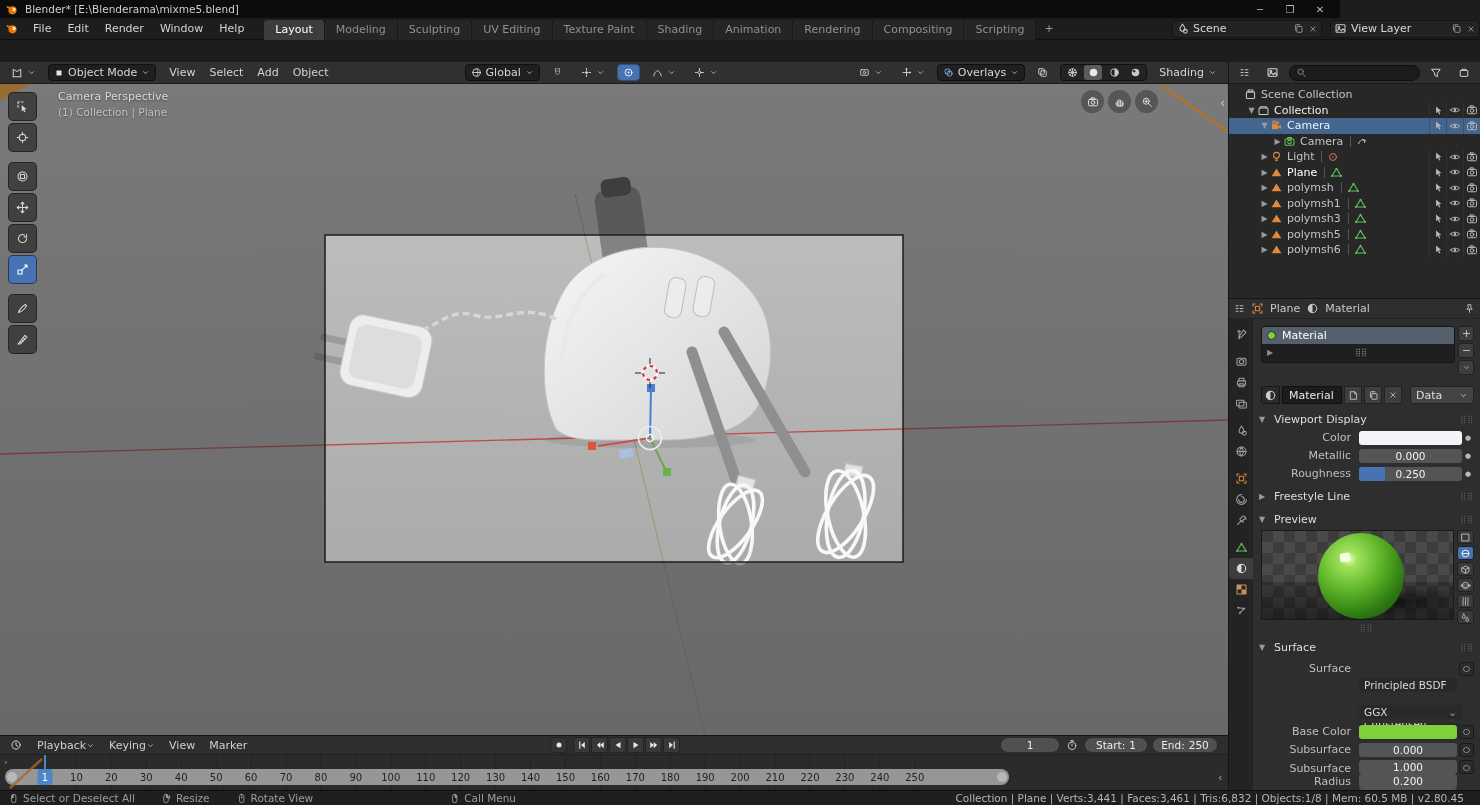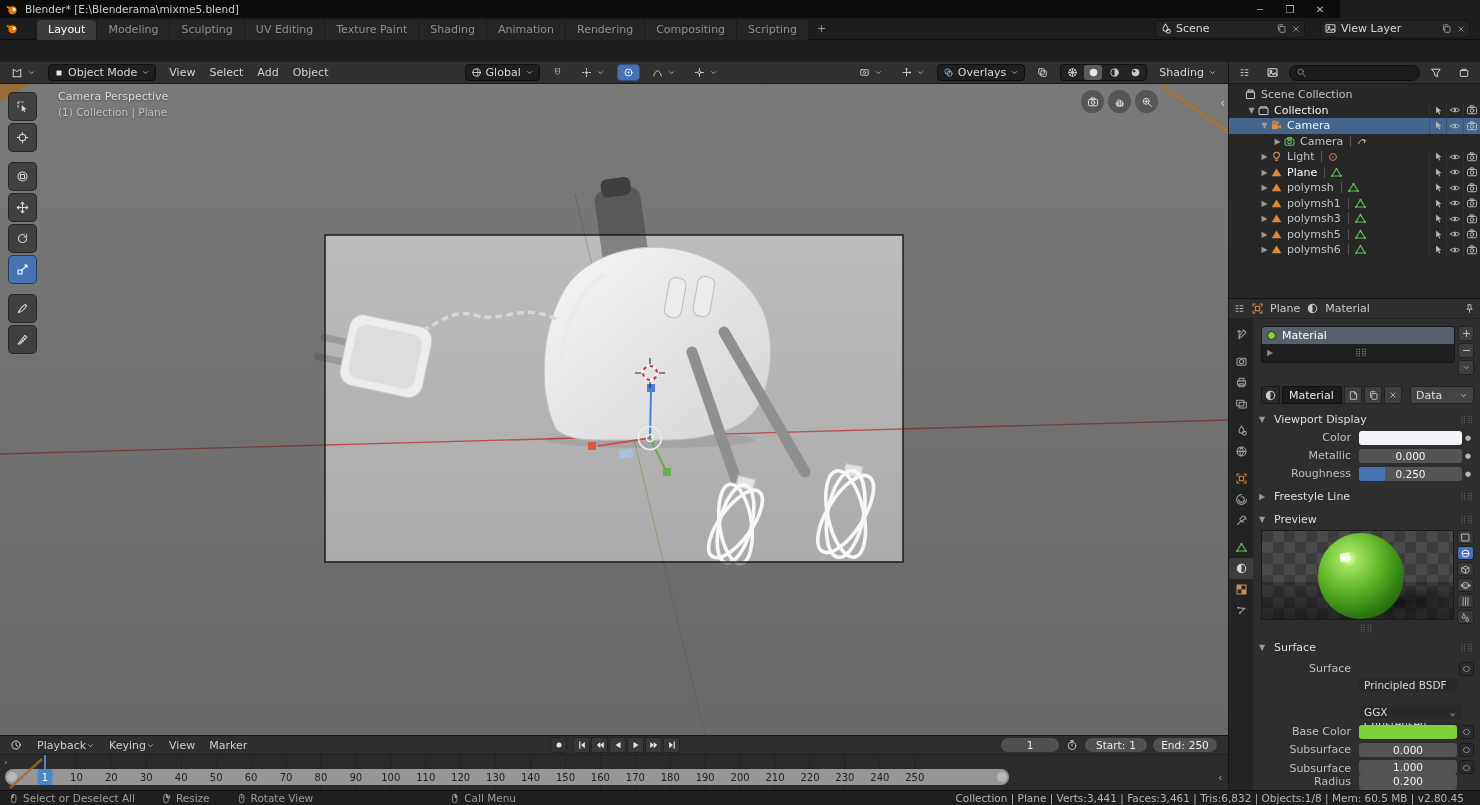--- a/index.html
+++ b/index.html
@@ -19,21 +19,21 @@
   .win-controls { margin-left:auto; display:flex; gap:2px; }
   .win-btn { width:28px; height:16px; display:flex; align-items:center; justify-content:center; color:#bbb; font-size:10px; }
 
   
   .topbar { left:0; top:18px; width:1480px; height:22px; background:#1d1d1d; border-bottom:1px solid #0e0e0e; display:flex; align-items:center; }
   .menu-item { padding:0 8px; color:#d2d2d2; height:22px; display:flex; align-items:center; }
   .ws-tabs { display:flex; margin-left:12px; height:22px; align-items:flex-end; }
   .ws-tab { padding:3px 11px 4px; color:#8f8f8f; background:#252525; border-right:1px solid #1a1a1a; font-size:11px; }
   .ws-tab.active { background:#3d3d3d; color:#ffffff; border-radius:4px 4px 0 0; }
   .ws-add { padding:3px 8px 4px; color:#9a9a9a; }
-  .topbar-right { margin-left:auto; display:flex; gap:15px; padding-right:10px; }
+  .topbar-right { margin-left:auto; display:flex; gap:8px; }
   .id-field { display:flex; align-items:center; background:#232323; border:1px solid #141414; border-radius:4px; height:18px; padding:0 3px; gap:4px; width:150px; }
   .id-field .name { flex:1; color:#d8d8d8; }
   .id-field .mini { color:#9a9a9a; }
 
   
   .toolsettings { left:0; top:40px; width:1480px; height:22px; background:#272727; border-bottom:1px solid #141414; display:flex; align-items:center; gap:10px; padding:0 8px; }
   .toolsettings .label { color:#bdbdbd; }
   .chip { display:flex; align-items:center; gap:4px; background:#1f1f1f; border:1px solid #0f0f0f; border-radius:4px; height:17px; padding:0 5px; color:#d6d6d6; }
 
   
@@ -165,20 +165,27 @@
   </div>
 
   <div class="topbar abs">
     <span class="icon" id="topbar-logo" style="padding:0 6px">
         <svg width="13" height="13" viewBox="0 0 16 16" fill="none" stroke="currentColor" stroke-width="1.3" stroke-linecap="round" stroke-linejoin="round">
           <circle cx="8" cy="9" r="5" fill="#ea7600" stroke="none"></circle>
           <circle cx="9.5" cy="8" r="2.2" fill="#fff" stroke="none"></circle>
           <path d="M2 5 L8 8" stroke="#ea7600" stroke-width="2.4"></path>
         </svg>
       </span>
+    <div id="topbar-menus" class="flex">
+        <div class="menu-item">File</div>
+        <div class="menu-item">Edit</div>
+        <div class="menu-item">Render</div>
+        <div class="menu-item">Window</div>
+        <div class="menu-item">Help</div>
+      </div>
     <div id="ws-tabs" class="ws-tabs">
         <div class="ws-tab active">Layout</div>
         <div class="ws-tab">Modeling</div>
         <div class="ws-tab">Sculpting</div>
         <div class="ws-tab">UV Editing</div>
         <div class="ws-tab">Texture Paint</div>
         <div class="ws-tab">Shading</div>
         <div class="ws-tab">Animation</div>
         <div class="ws-tab">Rendering</div>
         <div class="ws-tab">Compositing</div>

